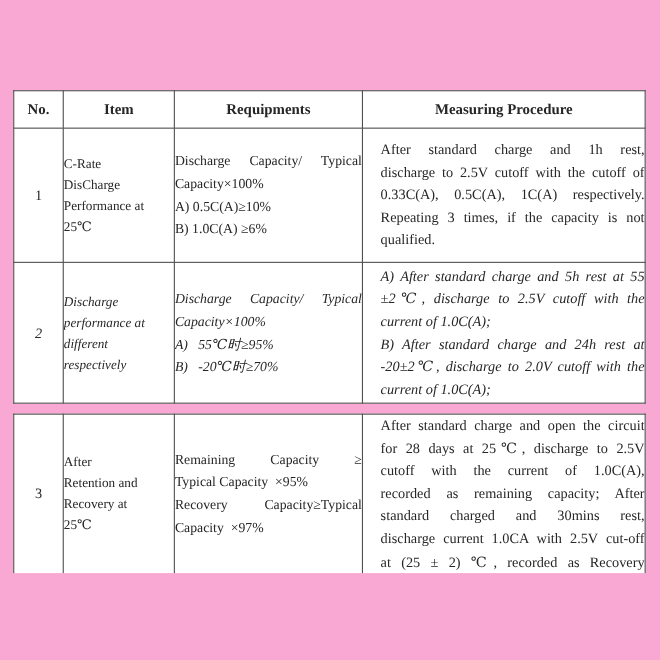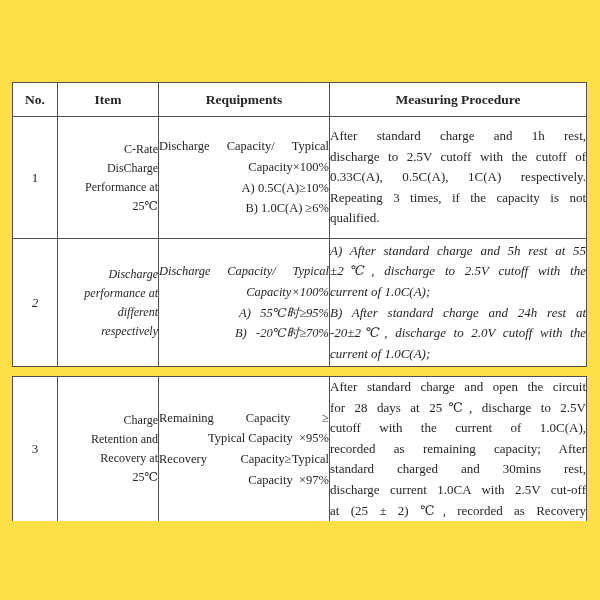--- a/index.html
+++ b/index.html
@@ -1,42 +1,42 @@
 <!DOCTYPE html>
 <html><head>
 <meta charset="utf-8">
 <style>
   html,body{margin:0;padding:0;background:#ffffff;}
   .page{
-    position:relative;width:600px;height:600px;background:#fde047;
+    position:relative;width:600px;height:600px;background:#f9a8d4;
     font-family:"Liberation Serif","DejaVu Serif",serif;color:#262626;
     overflow:hidden;
   }
   table.seg{
     position:absolute;left:12px;border-collapse:collapse;table-layout:fixed;width:574px;
     background:#ffffff;
   }
   .seg1{top:82px;}
   .seg2{top:376px;}
   .seg th,.seg td{
     border:1px solid #4f4f4f;padding:0;vertical-align:middle;overflow:hidden;
   }
   .seg2 td{border-bottom:none;}
   col.c1{width:45px;}col.c2{width:101px;}col.c3{width:171px;}col.c4{width:257px;}
   th{font-size:13.5px;font-weight:bold;text-align:center;height:33px;}
   tr.r1 td{height:121px;}
   tr.r2 td{height:127px;font-style:italic;}
   tr.r3 td{height:144px;}
   .no-cell{text-align:center;font-size:13px;}
-  .item-cell{text-align:right;font-size:12px;margin-top:38px;}
+  .item-cell{text-align:left;font-size:12px;margin-top:38px;}
   .item-cell .ln{line-height:19px;}
   .req-cell{font-size:12.5px;padding:0 4px 0 6px;}
-  .req-cell .ln{line-height:20.6px;text-align:right;}
+  .req-cell .ln{line-height:20.6px;}
   .meas-cell{font-size:13px;padding:0 6px;}
-  .meas-cell .ln{line-height:20.6px;}
+  .meas-cell .ln{line-height:20.6px;margin-left:16px;}
   .ln{white-space:normal;}
   .j{text-align:justify;text-align-last:justify;}
 </style>
 </head>
 <body>
 
 <div class="page">
 
   <table class="seg seg1">
     <colgroup>
@@ -106,21 +106,21 @@
     <colgroup>
       <col class="c1">
         <col class="c2">
         <col class="c3">
         <col class="c4">
     </colgroup>
     <tbody>
         <tr class="r3">
       <td class="no-cell">3</td>
       <td class="item-cell">
-        <div class="ln">Charge</div>
+        <div class="ln">After</div>
         <div class="ln">Retention and</div>
         <div class="ln">Recovery at</div>
         <div class="ln">25℃</div>
       </td>
       <td class="req-cell">
         <div class="ln j">Remaining Capacity ≥</div>
         <div class="ln">Typical Capacity&nbsp;&nbsp;×95%</div>
         <div class="ln j">Recovery Capacity≥Typical</div>
         <div class="ln">Capacity&nbsp;&nbsp;×97%</div>
       </td>

